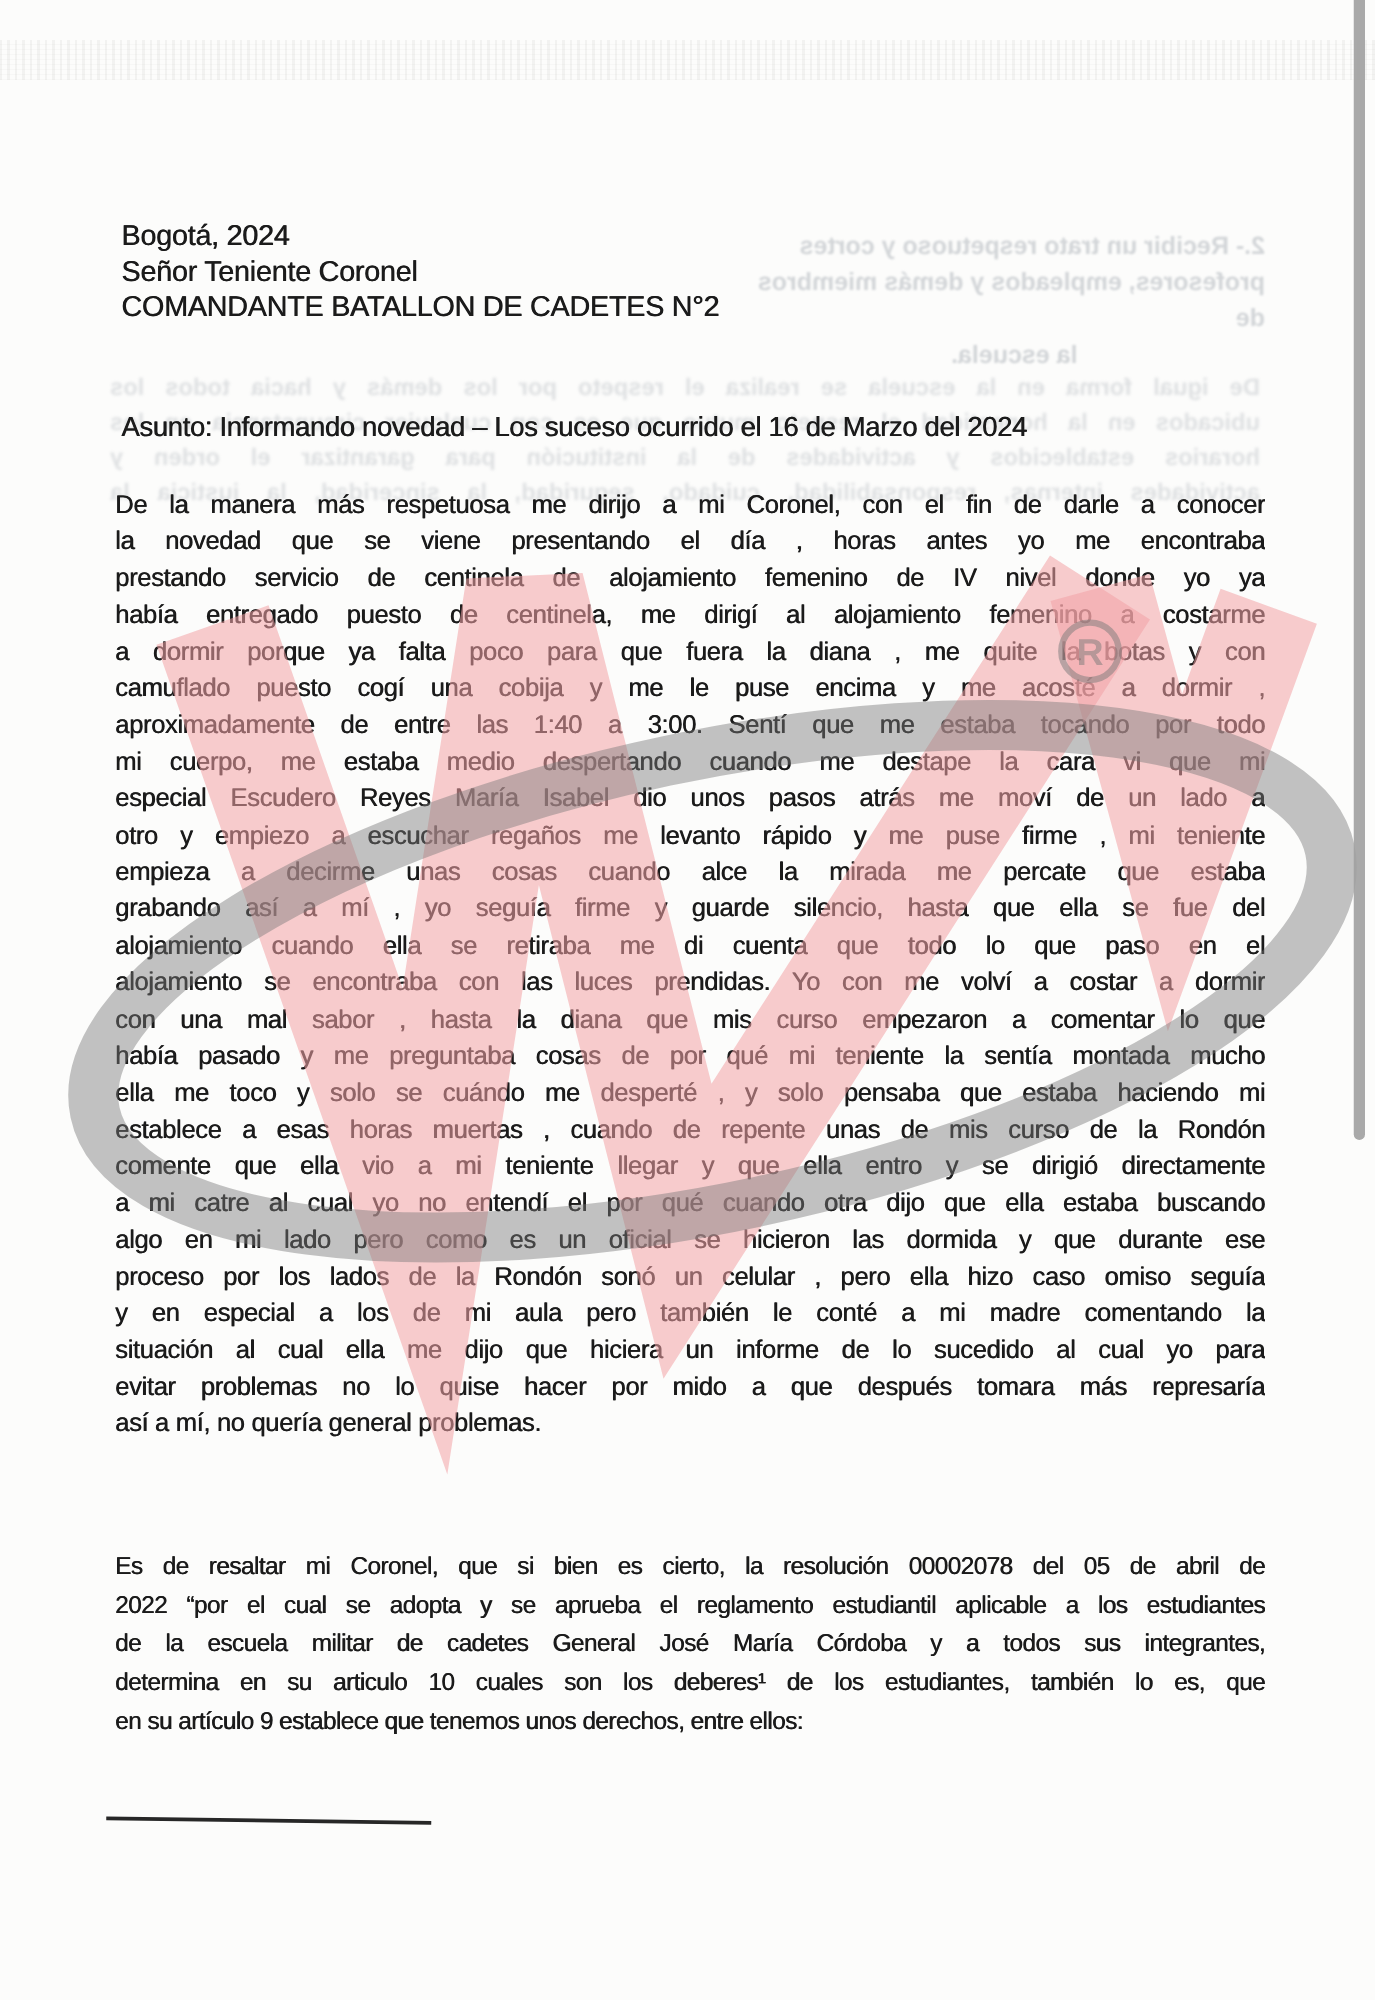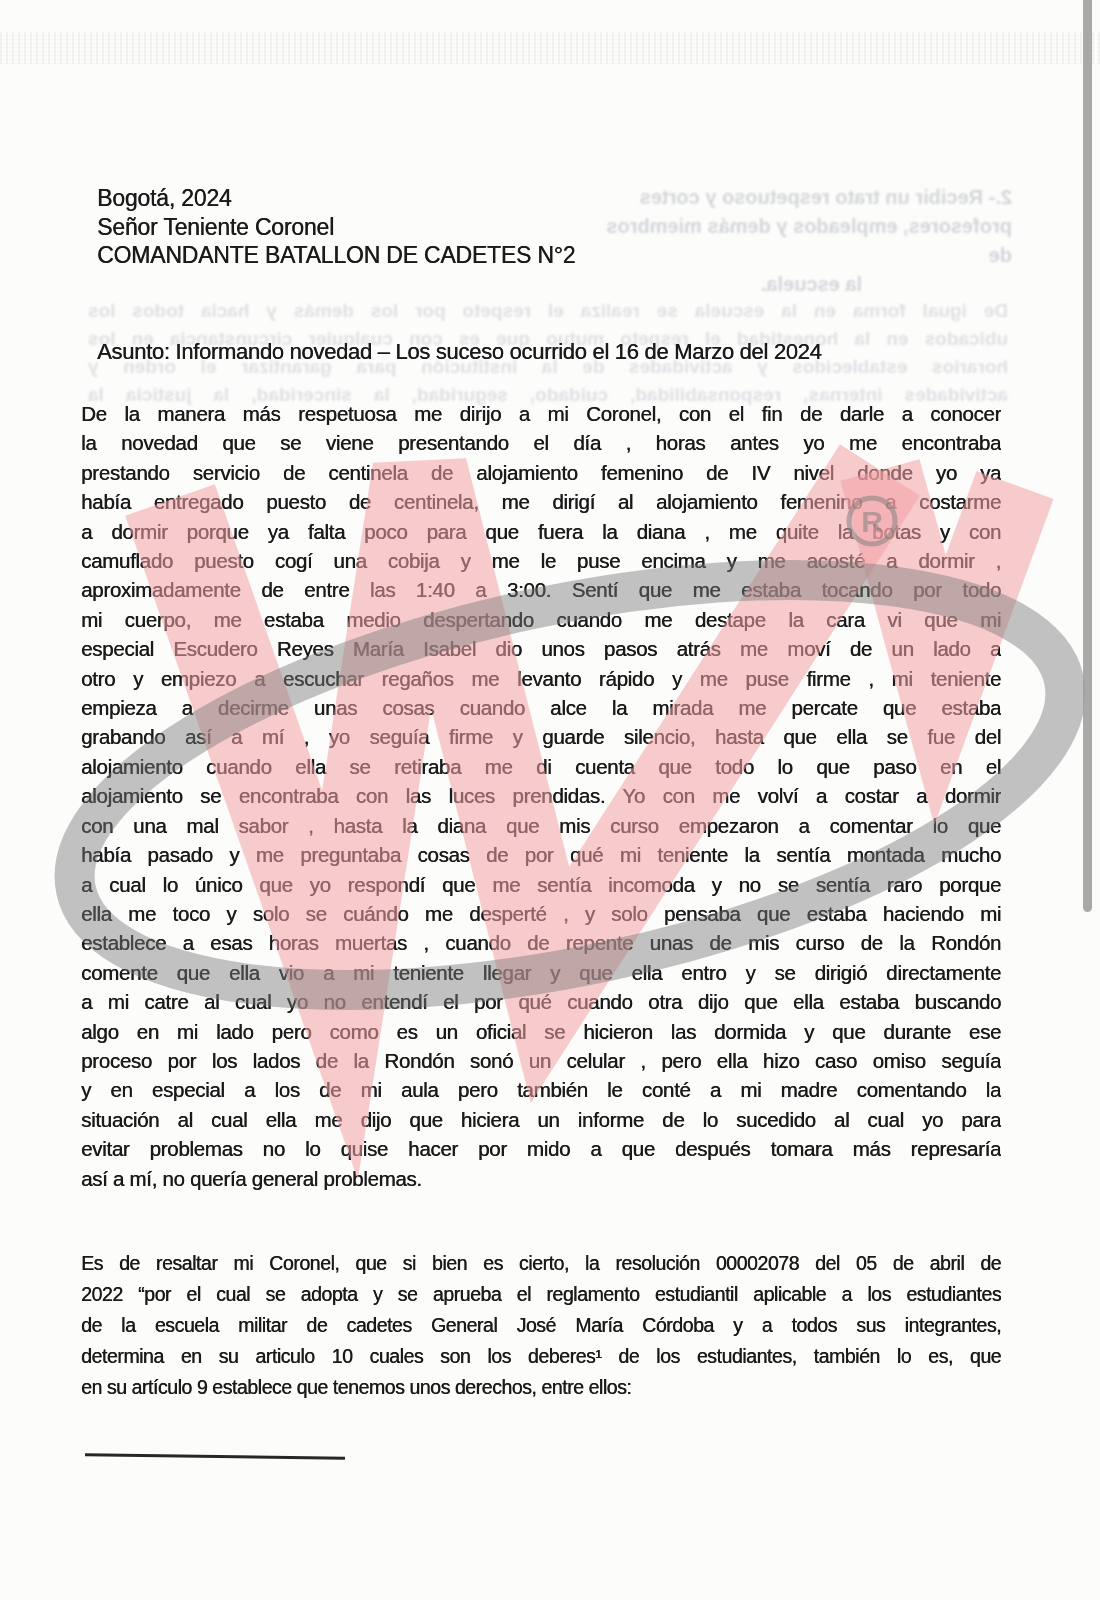--- a/index.html
+++ b/index.html
@@ -3,35 +3,35 @@
 <meta charset="utf-8">
 <style>
   html,body{margin:0;padding:0;background:#e8e8e8;}
   #page{
     position:relative;width:1100px;height:1600px;margin:0 auto;
     background:#fcfcfb;overflow:hidden;
     font-family:"Liberation Sans", sans-serif;
     color:#1b1b1b;
   }
   
-  .scantext{ text-shadow:0.45px 0 0 currentColor;margin-top:10px; }
+  .scantext{ text-shadow:0.45px 0 0 currentColor; }
 
   
   .header-block{
     position:absolute;left:97px;top:174px;width:700px;
     font-size:23px;line-height:28.5px;letter-spacing:-0.2px;
   }
   .header-block .tline{text-align:left;}
 
   .subject-line{
     position:absolute;left:97px;top:329px;width:920px;
     font-size:22px;letter-spacing:-0.3px;
   }
 
-  .para{position:absolute;left:81px;width:920px;}
+  .para{position:absolute;left:92px;width:920px;}
   .para .tline{
     text-align:justify;text-align-last:justify;
     white-space:normal;overflow:hidden;
   }
   .para .tline:last-child{text-align-last:left;}
 
   #paragraph1{top:389px;font-size:20.5px;line-height:29.4px;letter-spacing:-0.3px;}
   #paragraph2{top:1238px;font-size:19.5px;line-height:31px;letter-spacing:-0.45px;}
 
   
@@ -110,21 +110,20 @@
       <div class="tline">aproximadamente de entre las 1:40 a 3:00. Sentí que me estaba tocando por todo</div>
       <div class="tline">mi cuerpo, me estaba medio despertando cuando me destape la cara vi que mi</div>
       <div class="tline">especial Escudero Reyes María Isabel dio unos pasos atrás me moví de un lado a</div>
       <div class="tline">otro y empiezo a escuchar regaños me levanto rápido y me puse firme , mi teniente</div>
       <div class="tline">empieza a decirme unas cosas cuando alce la mirada me percate que estaba</div>
       <div class="tline">grabando así a mí , yo seguía firme y guarde silencio, hasta que ella se fue del</div>
       <div class="tline">alojamiento cuando ella se retiraba me di cuenta que todo lo que paso en el</div>
       <div class="tline">alojamiento se encontraba con las luces prendidas. Yo con me volví a costar a dormir</div>
       <div class="tline">con una mal sabor , hasta la diana que mis curso empezaron a comentar lo que</div>
       <div class="tline">había pasado y me preguntaba cosas de por qué mi teniente la sentía montada mucho</div>
-      <div class="tline">a cual lo único que yo respondí que me sentía incomoda y no se sentía raro porque</div>
       <div class="tline">ella me toco y solo se cuándo me desperté , y solo pensaba que estaba haciendo mi</div>
       <div class="tline">establece a esas horas muertas , cuando de repente unas de mis curso de la Rondón</div>
       <div class="tline">comente que ella vio a mi teniente llegar y que ella entro y se dirigió directamente</div>
       <div class="tline">a mi catre al cual yo no entendí el por qué cuando otra dijo que ella estaba buscando</div>
       <div class="tline">algo en mi lado pero como es un oficial se hicieron las dormida y que durante ese</div>
       <div class="tline">proceso por los lados de la Rondón sonó un celular , pero ella hizo caso omiso seguía</div>
       <div class="tline">y en especial a los de mi aula pero también le conté a mi madre comentando la</div>
       <div class="tline">situación al cual ella me dijo que hiciera un informe de lo sucedido al cual yo para</div>
       <div class="tline">evitar problemas no lo quise hacer por mido a que después tomara más represaría</div>
       <div class="tline">así a mí, no quería general problemas.</div>

